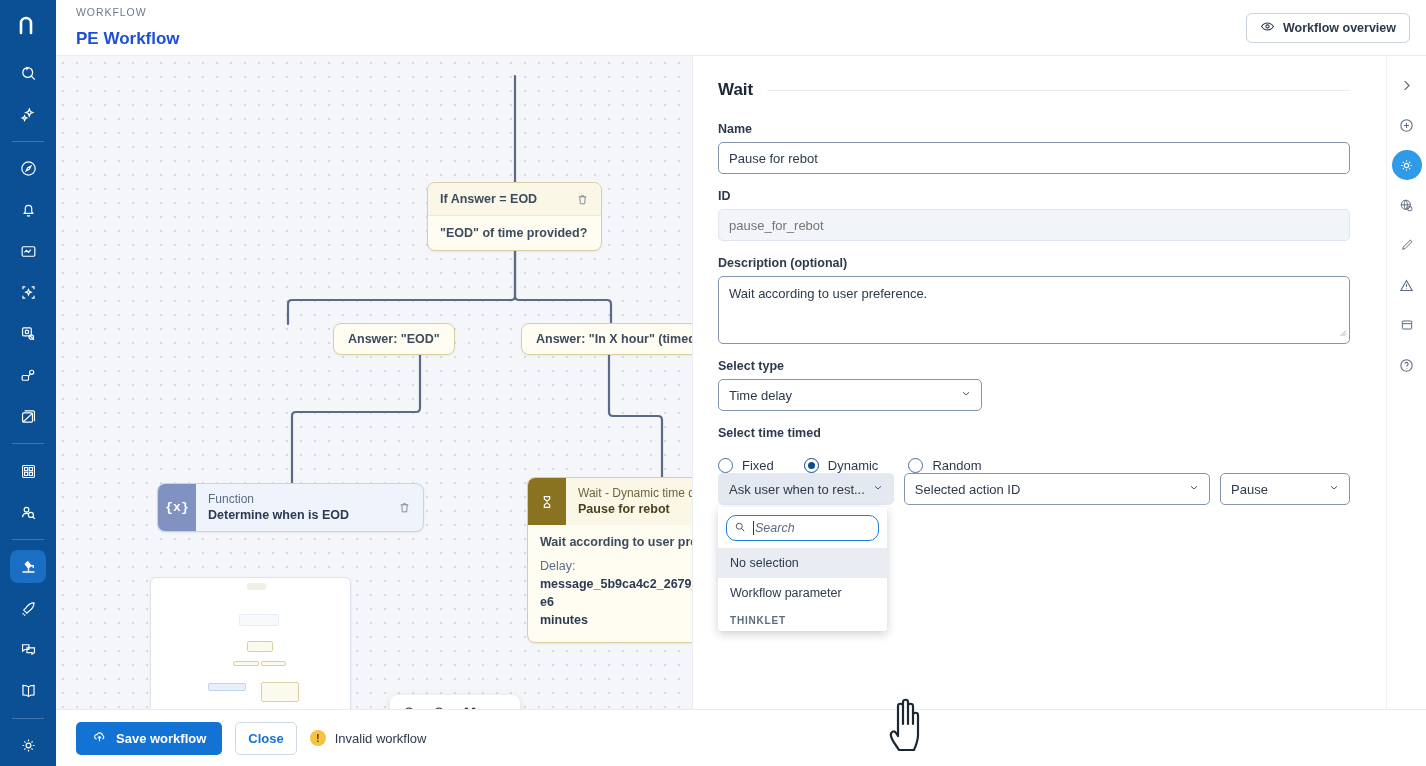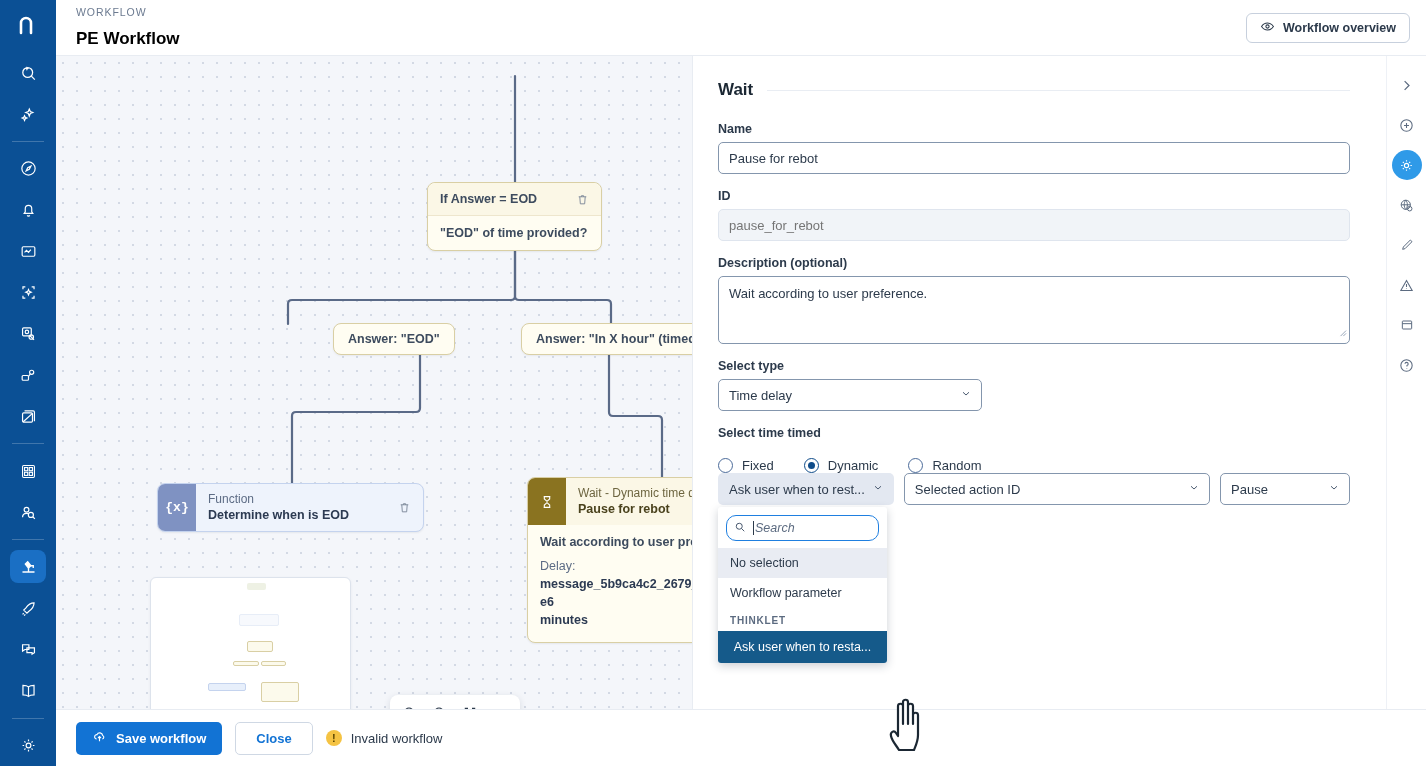--- a/index.html
+++ b/index.html
@@ -36,21 +36,21 @@
 
   
   .topbar {
     height: 56px; background: #fff; border-bottom: 1px solid #e8ecf2;
     display: flex; align-items: center; padding: 0 16px 0 20px; flex: 0 0 56px;
   }
   .crumb-kicker {
     font-size: 10.5px; font-weight: 400; letter-spacing: .09em;
     color: #6b7a90; text-transform: uppercase; line-height: 1.2;
   }
-  .crumb-title { font-size: 17px; font-weight: 700; color: #000000; line-height: 1.25; margin-top: 10px; }
+  .crumb-title { font-size: 17px; font-weight: 700; color: #1d4ed8; line-height: 1.25; margin-top: 10px; }
   .topbar-spacer { flex: 1 1 auto; }
   .overview-btn {
     display: flex; align-items: center; gap: 8px; height: 30px; padding: 0 13px;
     border: 1px solid #c7d0dd; border-radius: 6px; background: #fff;
     font-size: 12.5px; font-weight: 700; color: #2c3a4b; cursor: pointer;
   }
 
   
   .body { flex: 1 1 auto; display: flex; min-height: 0; position: relative; }
 
@@ -212,21 +212,21 @@
   .footer {
     height: 57px; flex: 0 0 57px; background: #fff; border-top: 1px solid #e8ecf2;
     display: flex; align-items: center; padding: 0 0 0 20px; gap: 13px;
   }
   .btn-primary {
     display: flex; align-items: center; gap: 9px; height: 33px; padding: 0 16px;
     background: #1273d4; color: #fff; border: none; border-radius: 5px;
     font-size: 13px; font-weight: 700; cursor: pointer; font-family: "Liberation Sans", sans-serif;
   }
   .btn-ghost {
-    height: 33px; padding: 0 20px; background: #fff; color: #1273d4;
+    height: 33px; padding: 0 12px; background: #fff; color: #1273d4;
     border: 1px solid #cfd8e4; border-radius: 5px; font-size: 13px; font-weight: 700;
     cursor: pointer; font-family: "Liberation Sans", sans-serif;
   }
   .invalid { display: flex; align-items: center; gap: 9px; font-size: 13px; color: #2c3a4b; }
   .warn-dot {
     width: 16px; height: 16px; border-radius: 50%; background: #f5c343; color: #5a4500;
     font-size: 11px; font-weight: 700; display: flex; align-items: center; justify-content: center;
   }
 
   .cursor { position: absolute; left: 886px; top: 694px; z-index: 90; pointer-events: none; }
@@ -563,21 +563,20 @@
                           <path d="M15 15l5.5 5.5"></path>
                       </svg>
                     </span>
                     <span class="caret"></span>
                     <span class="ph">Search</span>
                   </div>
                 </div>
                 <div class="dd-item hl">No selection</div>
                 <div class="dd-item">Workflow parameter</div>
                 <div class="dd-group">THINKLET</div>
-                <div class="dd-item sel-item">Ask user when to resta...</div>
               </div>
             </div>
 
             <div class="c2">
               <div class="sel">
                 <span>Selected action ID</span>
                 <span class="chev">
                   <svg width="12" height="12" viewBox="0 0 24 24" fill="none" stroke="currentColor" stroke-width="2">
                       <path d="M6 9.5 12 15l6-5.5"></path>
                     </svg>

